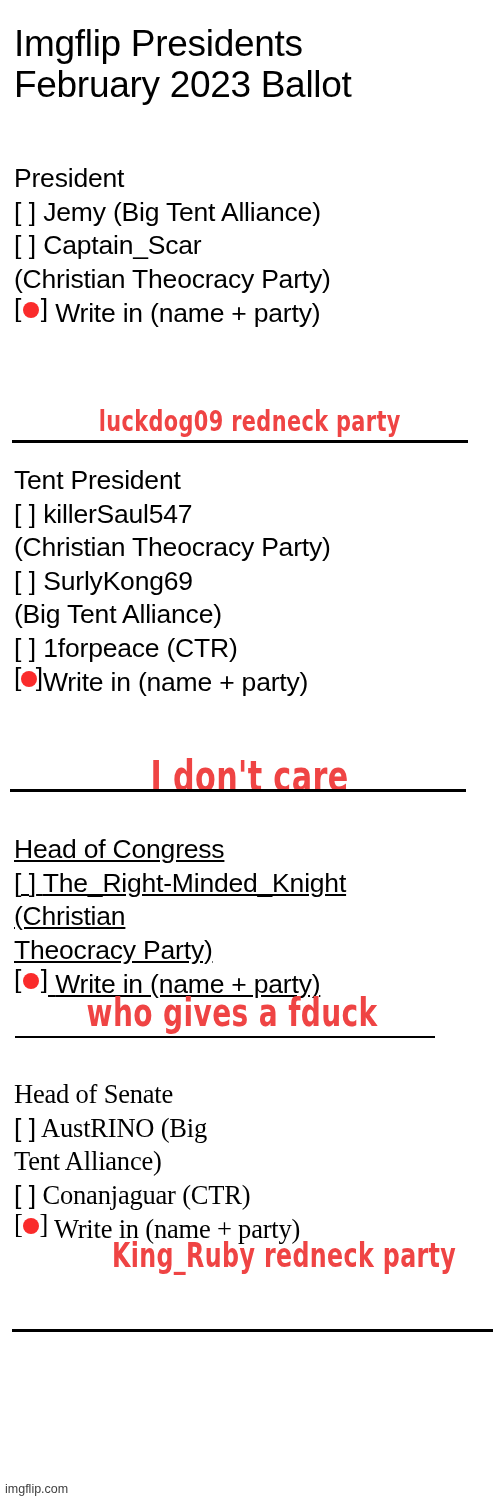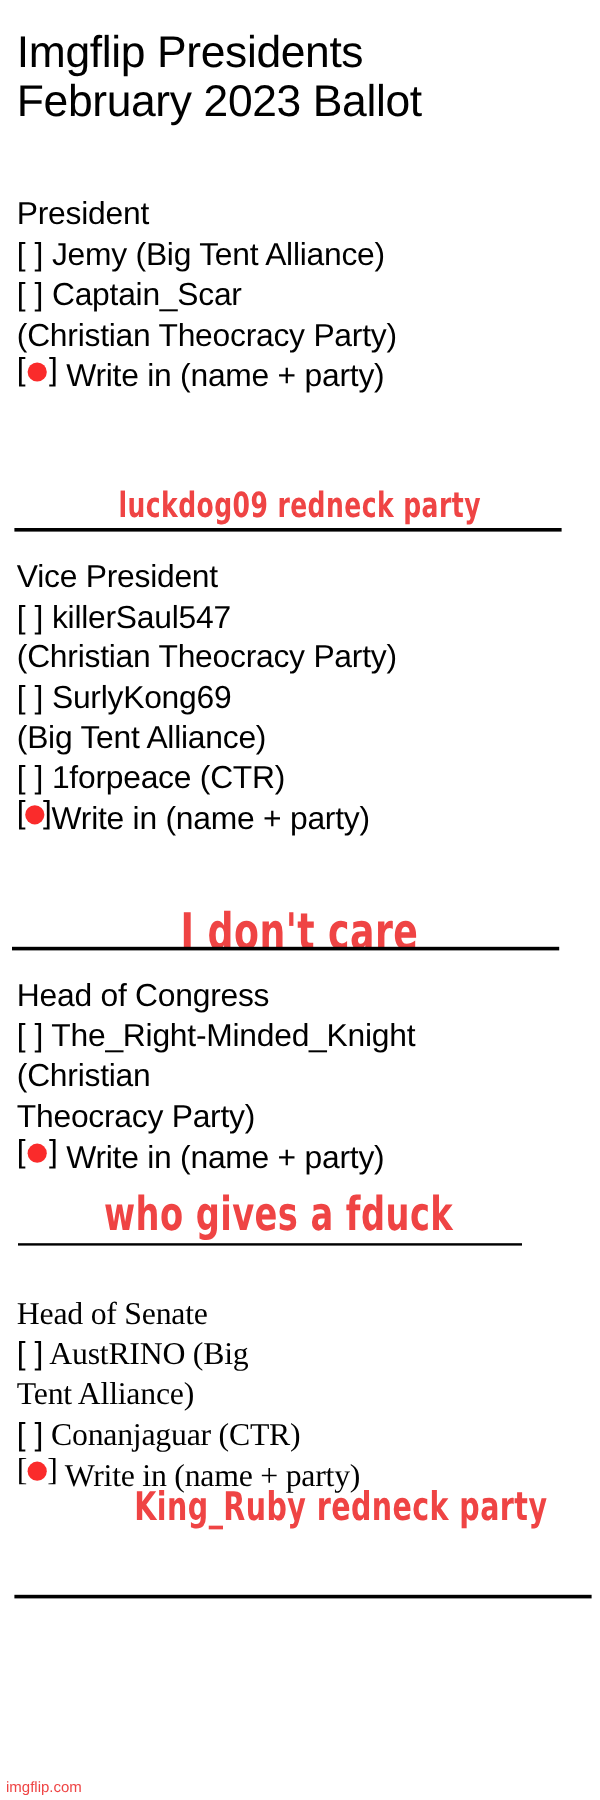--- a/index.html
+++ b/index.html
@@ -111,21 +111,21 @@
     position: absolute;
     background: #000000;
   }
 
   
   .watermark {
     position: absolute;
     left: 5px;
     bottom: 4px;
     font-size: 12.5px;
-    color: #ef4444;
+    color: #404040;
     font-family: "Liberation Sans", sans-serif;
     letter-spacing: 0;
   }
 </style>
 </head>
 <body>
 
 <div class="ballot">
 
   <div class="title">
@@ -156,21 +156,21 @@
       <span>Write in (name + party)</span>
     </div>
   </div>
 
   <div class="writein" style="top:404px; font-size:29px; letter-spacing:0.5px;">
     <span class="writein-txt">luckdog09 redneck party</span>
   </div>
   <div class="rule" style="left:12px; top:440px; width:456px; height:3px;"></div>
 
   <div class="race" style="top:464px;">
-    <div class="race-heading">Vice President</div>
+    <div class="race-heading">Tent President</div>
 
     <div class="option">
       <span class="box box-open"></span>
       <span>killerSaul547</span>
     </div>
 
     <div class="option">
       <span>(Christian Theocracy Party)</span>
     </div>
 
@@ -191,21 +191,21 @@
     <div class="option">
       <span class="box-marked tight"><span class="bracket-l">[</span><span class="dot"></span><span class="bracket-r">]</span></span><span>Write in (name + party)</span>
     </div>
   </div>
 
   <div class="writein" style="top:752px; font-size:42px; letter-spacing:0.5px;">
     <span class="writein-txt">I don't care</span>
   </div>
   <div class="rule" style="left:10px; top:789px; width:456px; height:3px;"></div>
 
-  <div class="race" style="top:813px;">
+  <div class="race" style="top:833px;text-decoration:underline;">
     <div class="race-heading">Head of Congress</div>
 
     <div class="option">
       <span class="box box-open"></span>
       <span>The_Right-Minded_Knight</span>
     </div>
 
     <div class="option">
       <span>(Christian</span>
     </div>

